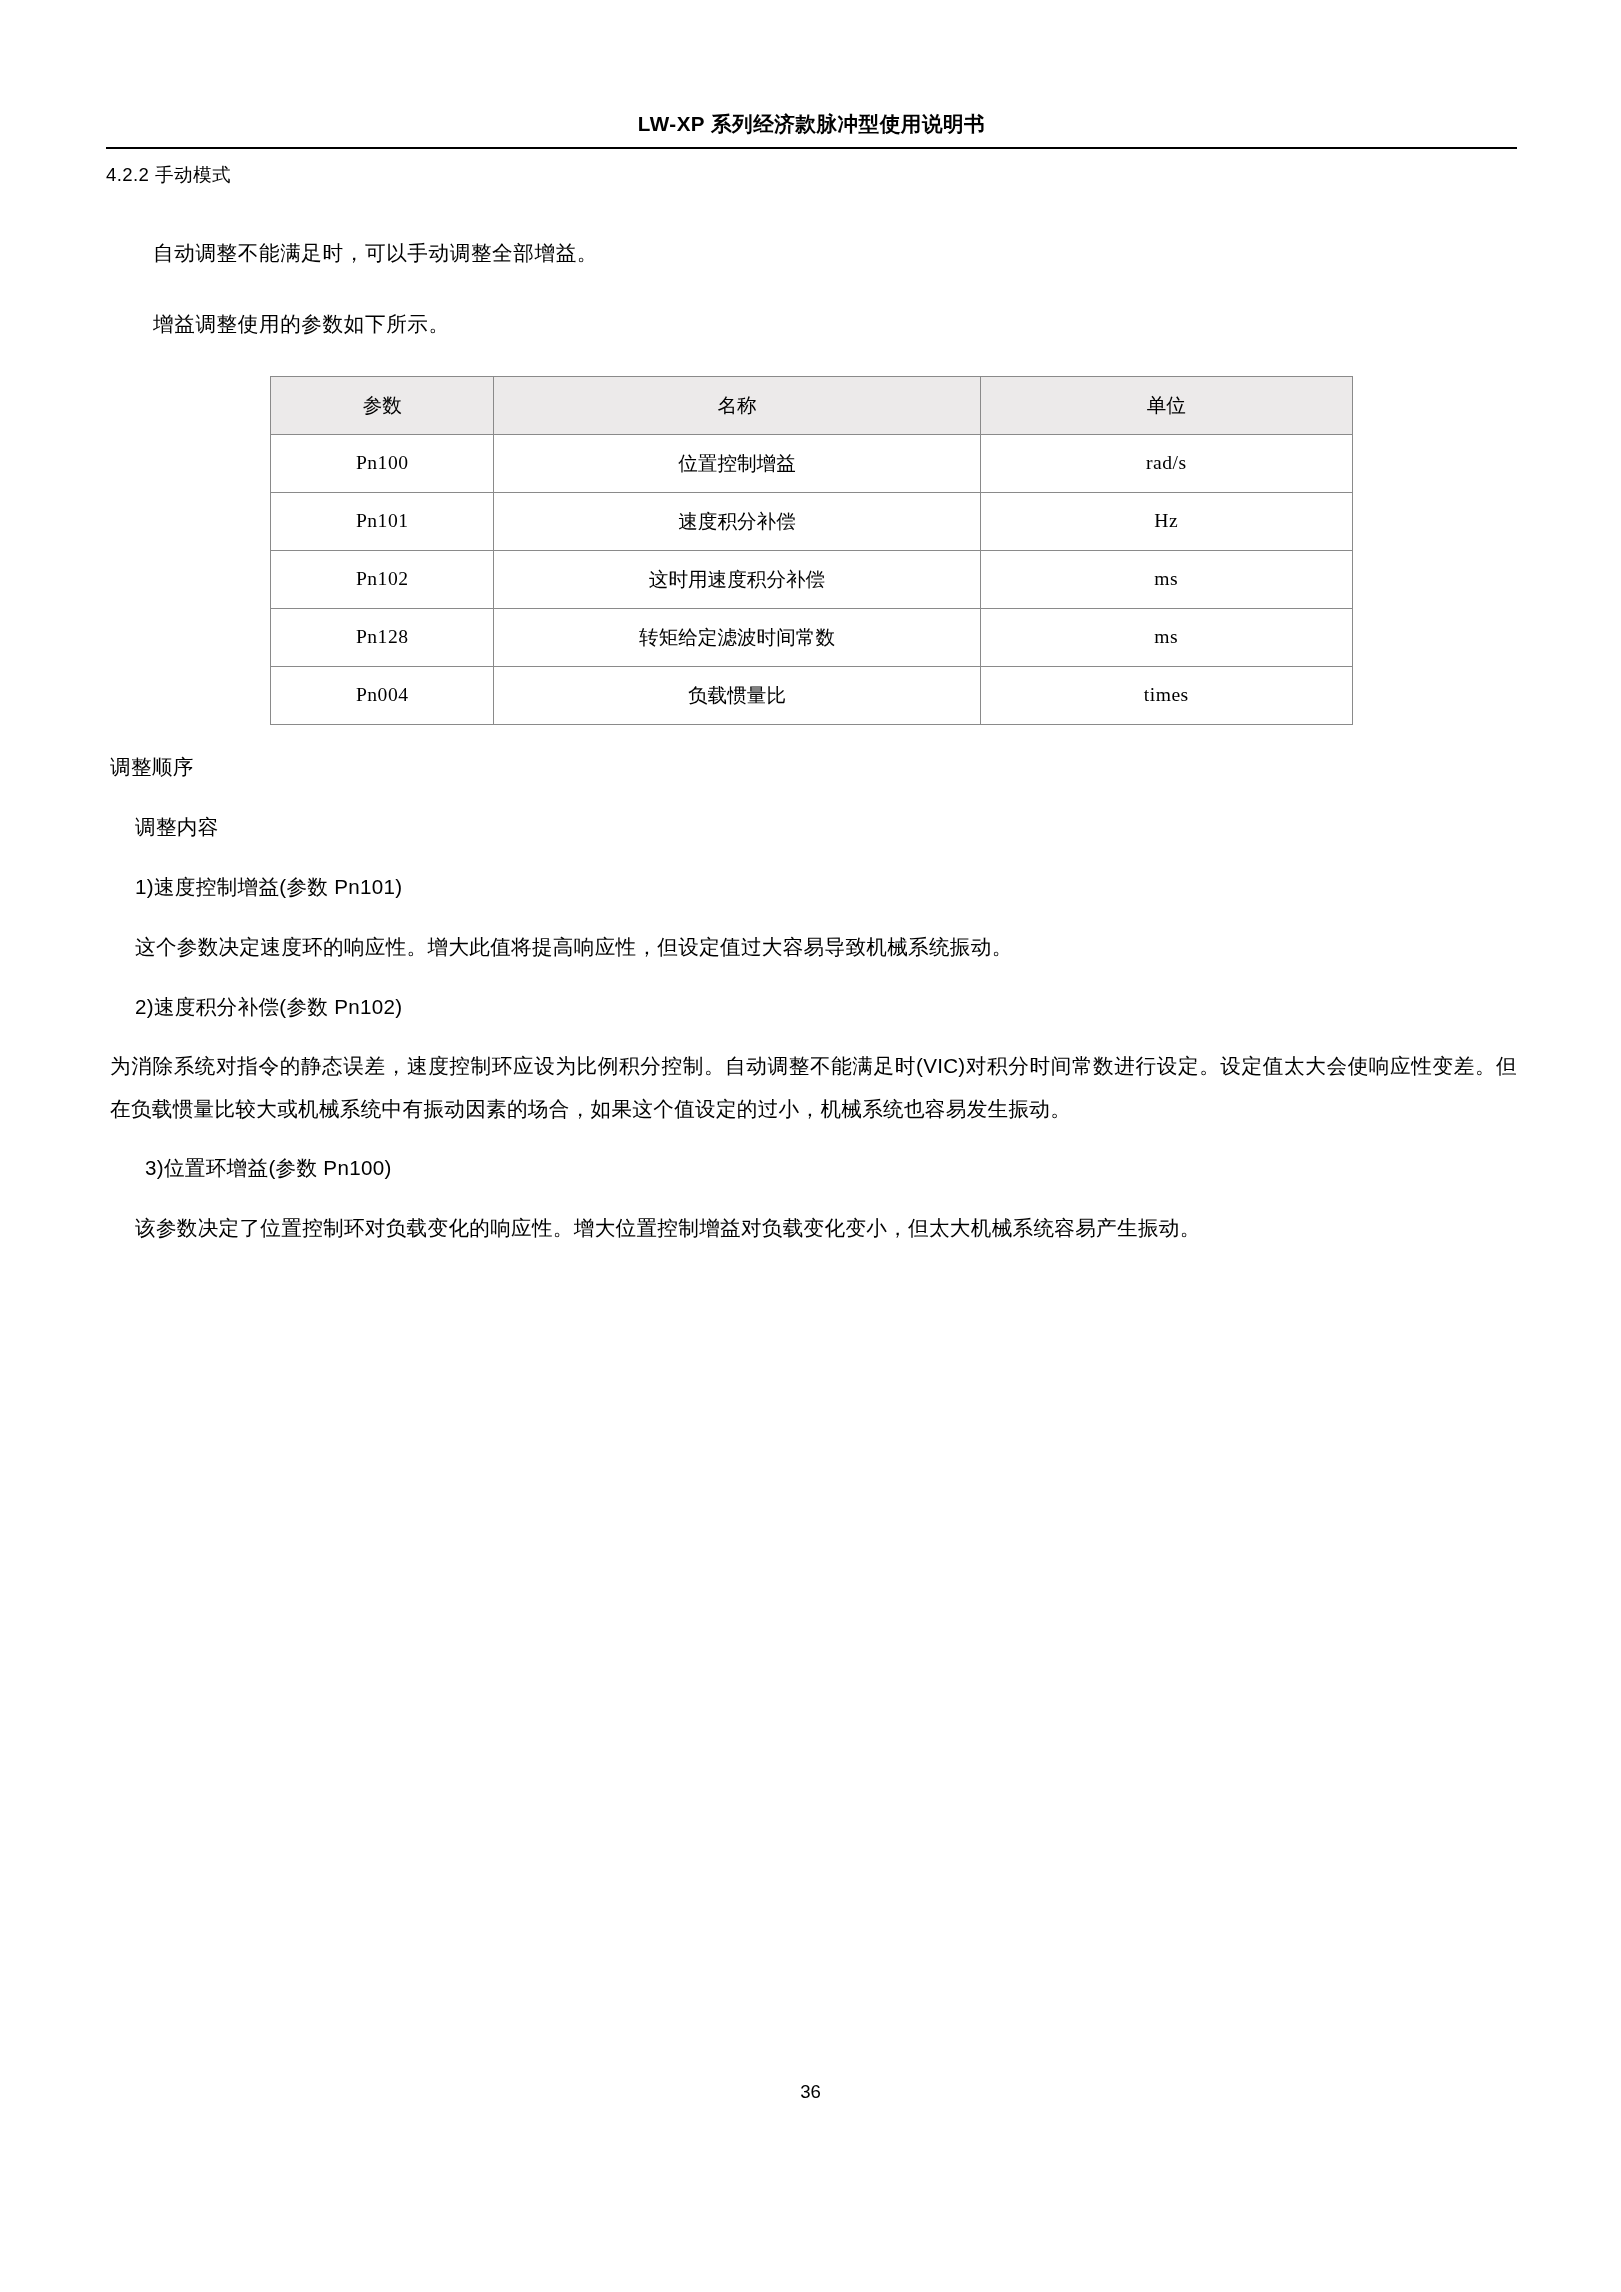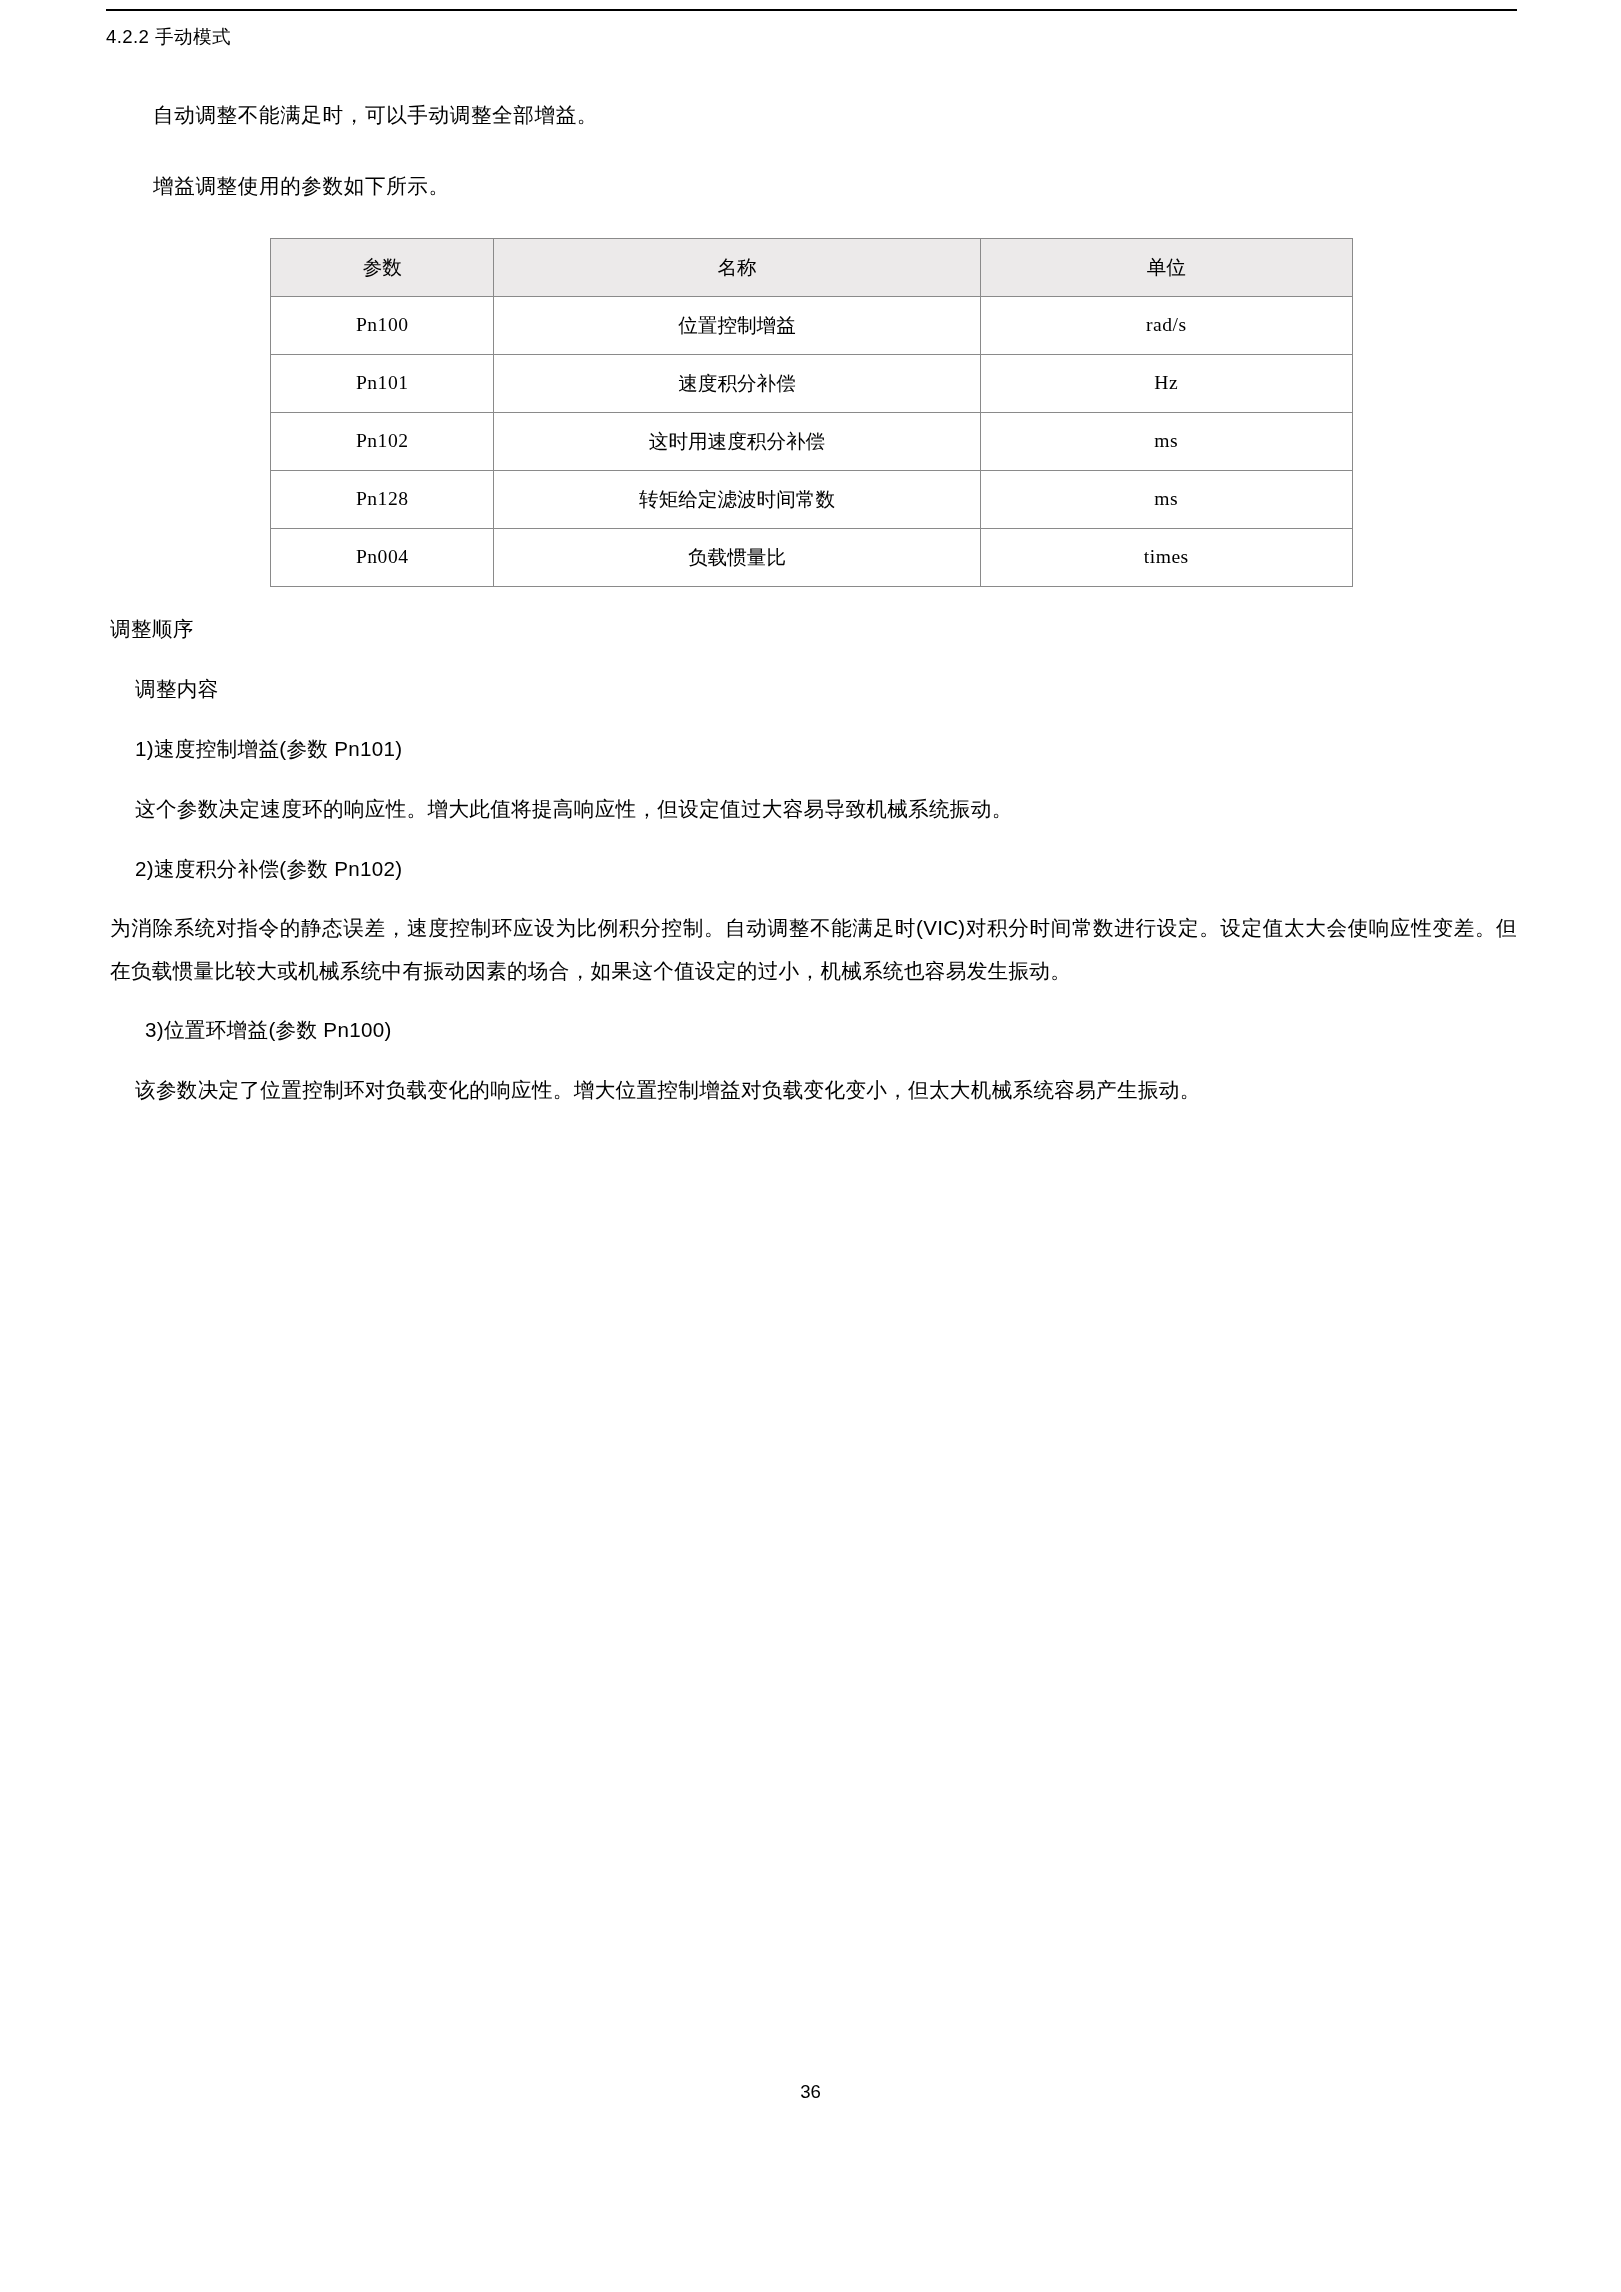--- a/index.html
+++ b/index.html
@@ -98,20 +98,21 @@
     font-size: 18.6px;
   }
 </style>
 </head>
 <body>
 
 <div class="page">
 
   <div class="content">
 
+    <div class="header">LW-XP 系列经济款脉冲型使用说明书</div>
     <div class="header-rule"></div>
 
     <div class="section-title">4.2.2 手动模式</div>
 
     <div class="para indent1 p-top-1">自动调整不能满足时，可以手动调整全部增益。</div>
     <div class="para indent1 p-top-2">增益调整使用的参数如下所示。</div>
 
     <table class="gains">
       <thead>
         <tr>

